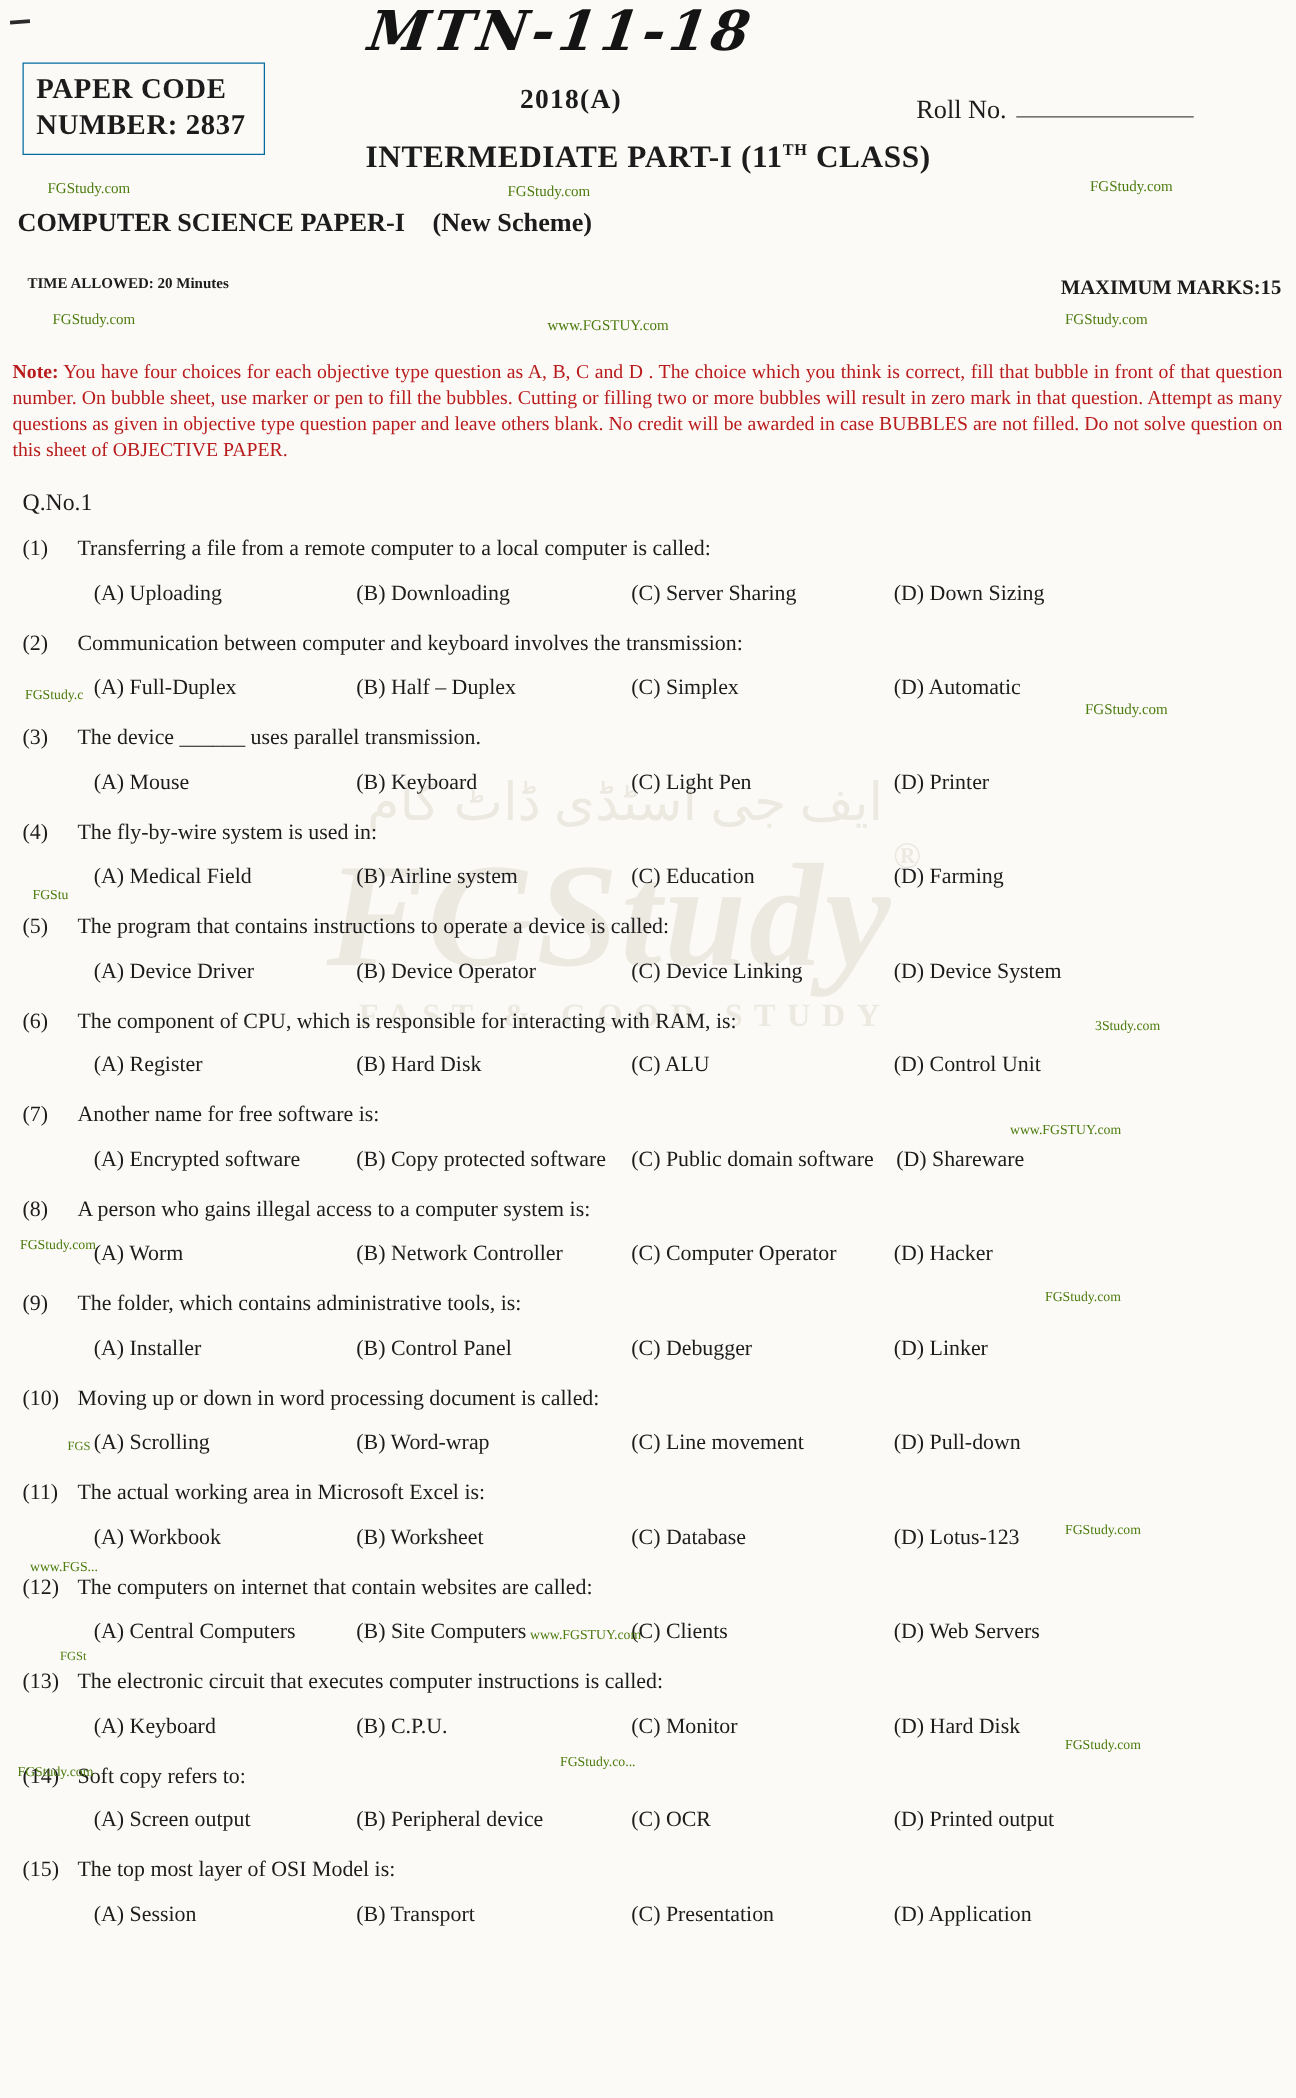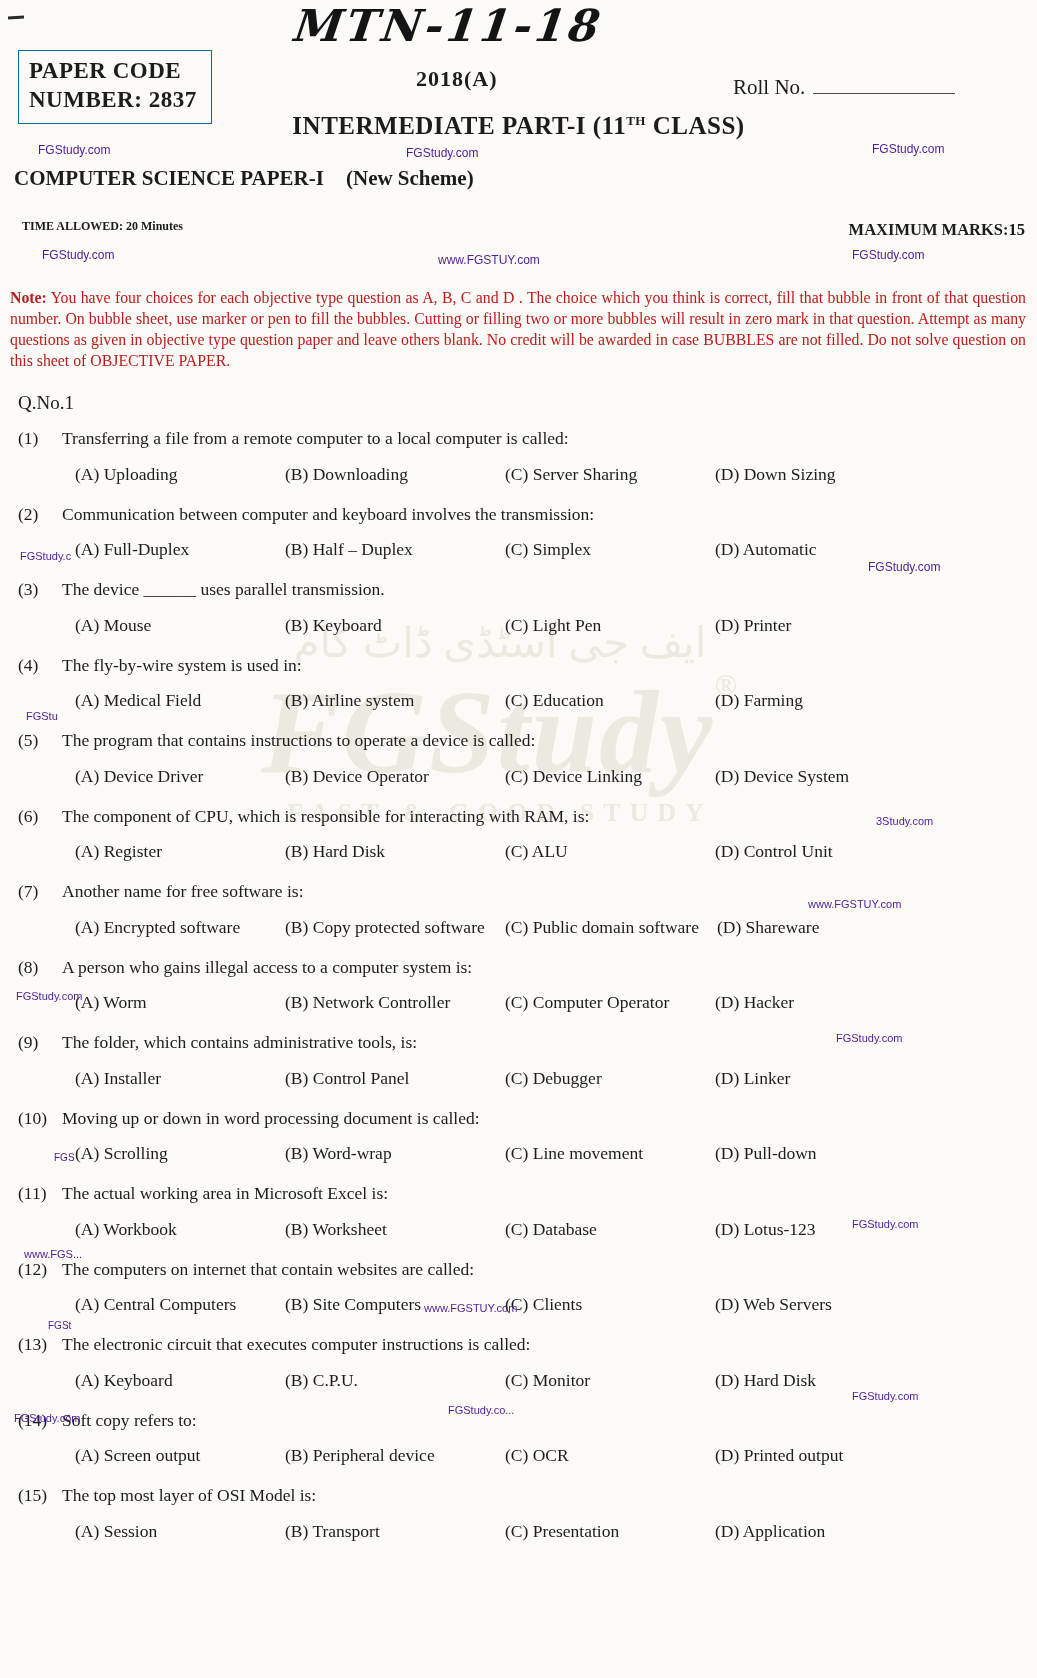--- a/index.html
+++ b/index.html
@@ -59,22 +59,22 @@
   .question { margin-bottom:17px; }
   .q-line { display:flex; margin-bottom:13px; font-size:17.5px; line-height:1.3; }
   .q-num { flex:0 0 62px; padding-left:18px; }
   .q-text { flex:1; }
   .options { display:flex; padding-left:75px; font-size:17.5px; line-height:1.3; }
   .opt { flex:0 0 auto; padding-right:18px; white-space:nowrap; }
   .opt-0 { min-width:210px; }
   .opt-1 { min-width:220px; }
   .opt-2 { min-width:210px; }
   .wm {
-    position:absolute; font-family:Liberation Sans, sans-serif;
-    color:#4c1d95; white-space:nowrap;
+    position:absolute; font-family:Liberation Serif, serif;
+    color:#4d7c0f; white-space:nowrap;
   }
   .bigwm {
     position:absolute; left:150px; top:618px; width:700px;
     text-align:center; color:#a79877; opacity:.17; pointer-events:none;
   }
   .bigwm .urdu { font-size:42px; line-height:1.2; }
   .bigwm .brand {
     font-size:118px; font-weight:bold; font-style:italic;
     line-height:1.1; letter-spacing:2px; position:relative;
   }

